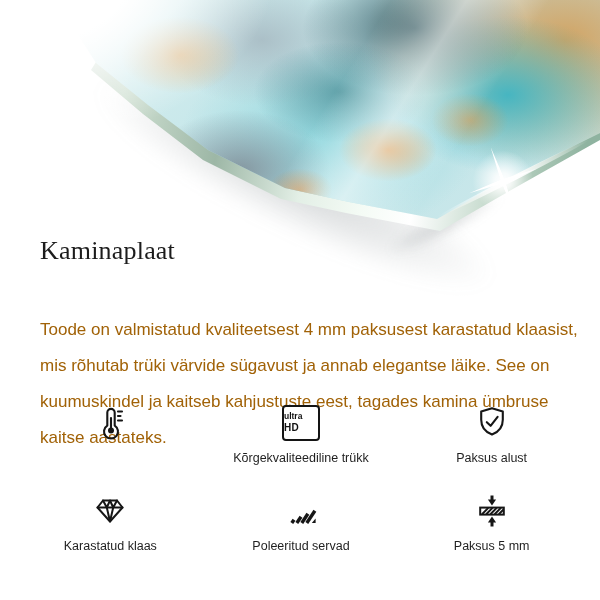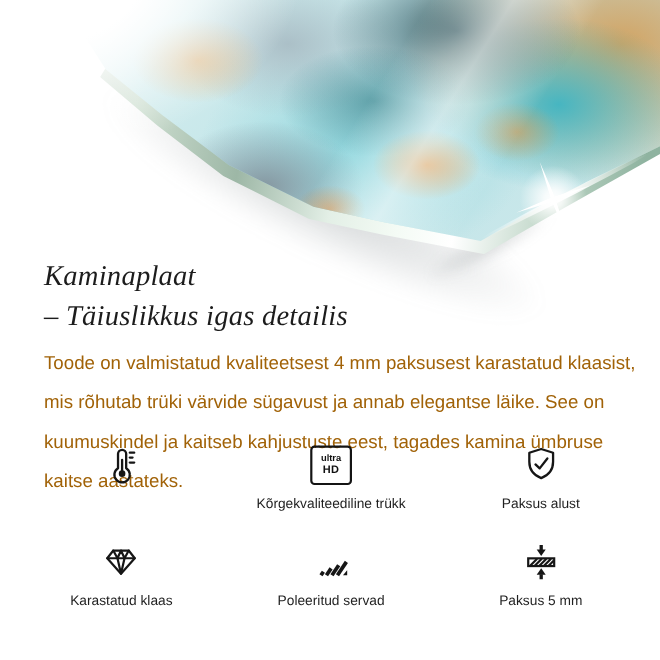--- a/index.html
+++ b/index.html
@@ -46,33 +46,33 @@
     background:radial-gradient(circle,#fff 0%,rgba(255,255,255,.85) 16%,rgba(255,255,255,0) 60%);}
   .sparkle .ray-v{position:absolute;left:34px;top:0;width:4px;height:72px;background:#fff;
     clip-path:polygon(50% 0,100% 50%,50% 100%,0 50%);}
   .sparkle .ray-h{position:absolute;left:0;top:34px;width:72px;height:4px;background:#fff;
     clip-path:polygon(0 50%,50% 0,100% 50%,50% 100%);}
 
   
   .title{position:absolute;left:40px;top:233px;
     font-family:"Liberation Serif","DejaVu Serif",serif;
     font-size:26px;line-height:36px;font-weight:400;color:#1c1c1c;letter-spacing:.2px;}
-  .title span{display:block;font-style:italic;}
+  .title span{display:block;}
   .description{position:absolute;left:40px;top:312px;width:540px;
     font-size:17px;line-height:36px;color:#a16207;}
 
   
   .features{position:absolute;left:15px;top:401px;width:572px;
     display:grid;grid-template-columns:repeat(3,1fr);row-gap:24px;}
   .feature{display:flex;flex-direction:column;align-items:center;}
   .feature .icon-box{height:44px;display:flex;align-items:center;justify-content:center;}
   .feature .label{margin-top:6px;font-size:12.5px;color:#1f1f1f;}
   .icon-svg{stroke:#161616;fill:none;stroke-width:2.1;stroke-linecap:round;stroke-linejoin:round;}
   .uhd-box{width:34px;height:32px;border:2.6px solid #141414;border-radius:4px;
-    display:flex;flex-direction:column;align-items:center;justify-content:center;color:#111;}
+    display:flex;flex-direction:column;align-items:flex-start;justify-content:center;color:#111;}
   .uhd-top{font-size:8.5px;font-weight:700;line-height:9px;}
   .uhd-bottom{font-size:10px;font-weight:800;line-height:14px;letter-spacing:.3px;}
 </style>
 </head>
 <body>
 
 <div class="stage">
 
   <div class="hero">
     <div class="panel-shadow"></div>
@@ -83,21 +83,20 @@
     <div class="streak"></div>
     <div class="sparkle">
       <div class="glow"></div>
       <div class="ray-v"></div>
       <div class="ray-h"></div>
     </div>
   </div>
 
   <h1 class="title" style="margin:0;">
     <span>Kaminaplaat</span>
-    <span>– Täiuslikkus igas detailis</span>
   </h1>
 
   <p class="description" style="margin:0;">Toode on valmistatud kvaliteetsest 4 mm paksusest karastatud klaasist, mis rõhutab trüki värvide sügavust ja annab elegantse läike. See on kuumuskindel ja kaitseb kahjustuste eest, tagades kamina ümbruse kaitse aastateks.</p>
 
   <div class="features">
 
     <div class="feature">
       <div class="icon-box">
         <svg class="icon-svg" width="40" height="40" viewBox="0 0 40 40">
           <path d="M17.3 9.6 a3.7 3.7 0 0 1 7.4 0 V22.6 a7 7 0 1 1 -7.4 0 Z"></path>

